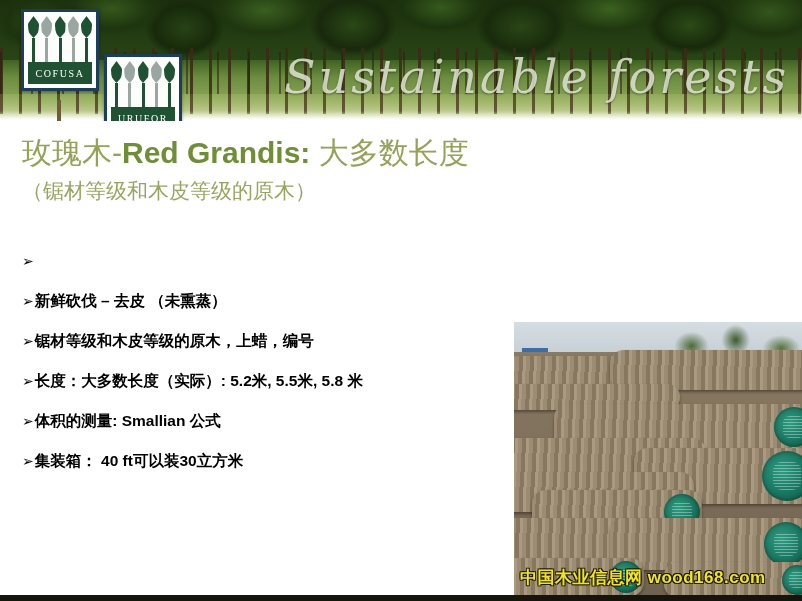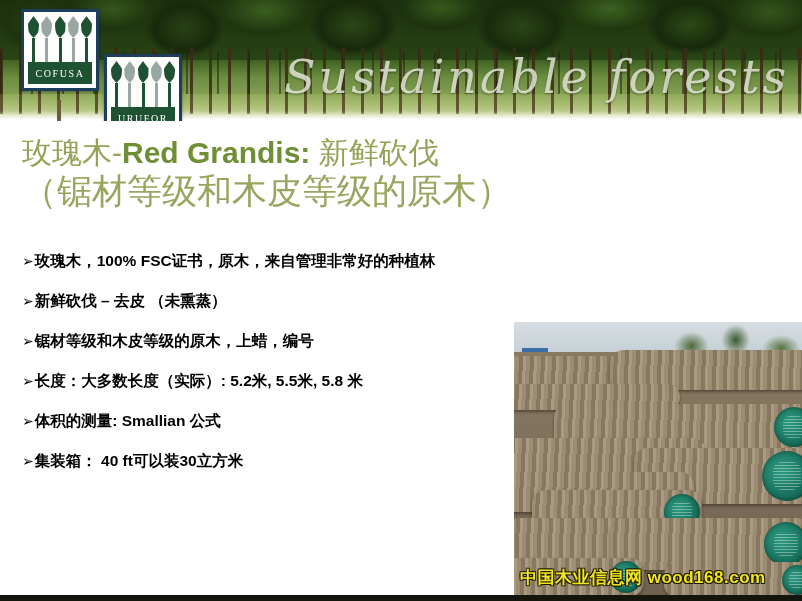--- a/index.html
+++ b/index.html
@@ -168,21 +168,21 @@
     color: #94a357;
     font-weight: normal;
     white-space: nowrap;
   }
   #title-line1 .en {
     color: #6f8f36;
     font-weight: bold;
     text-align: right;
   }
   #title-line2 {
-    font-size: 35px;
+    font-size: 21px;
     line-height: 38px;
     color: #98a55f;
     white-space: nowrap;
   }
 
   
   #bullets {
     position: absolute;
     left: 22px;
     top: 250px;
@@ -347,28 +347,27 @@
         <div class="tree dark">
             <div class="crown"></div>
             <div class="stem"></div>
           </div>
       </div>
       <div class="sign-plate">URUFOR</div>
     </div>
   </div>
 
   <div id="title-block">
-    <div id="title-line1"><span>玫瑰木-</span><span class="en">Red Grandis:</span><span> 新鲜砍伐</span></div>
+    <div id="title-line1"><span>玫瑰木-</span><span class="en">Red Grandis:</span><span> 大多数长度</span></div>
     <div id="title-line2">（锯材等级和木皮等级的原木）</div>
   </div>
 
   <div id="bullets">
     <div class="bullet">
       <span class="marker">➢</span>
-      <span>玫瑰木，100% FSC证书，原木，来自管理非常好的种植林</span>
     </div>
     <div class="bullet">
       <span class="marker">➢</span>
       <span>新鲜砍伐 – 去皮 （未熏蒸）</span>
     </div>
     <div class="bullet">
       <span class="marker">➢</span>
       <span>锯材等级和木皮等级的原木，上蜡，编号</span>
     </div>
     <div class="bullet">

